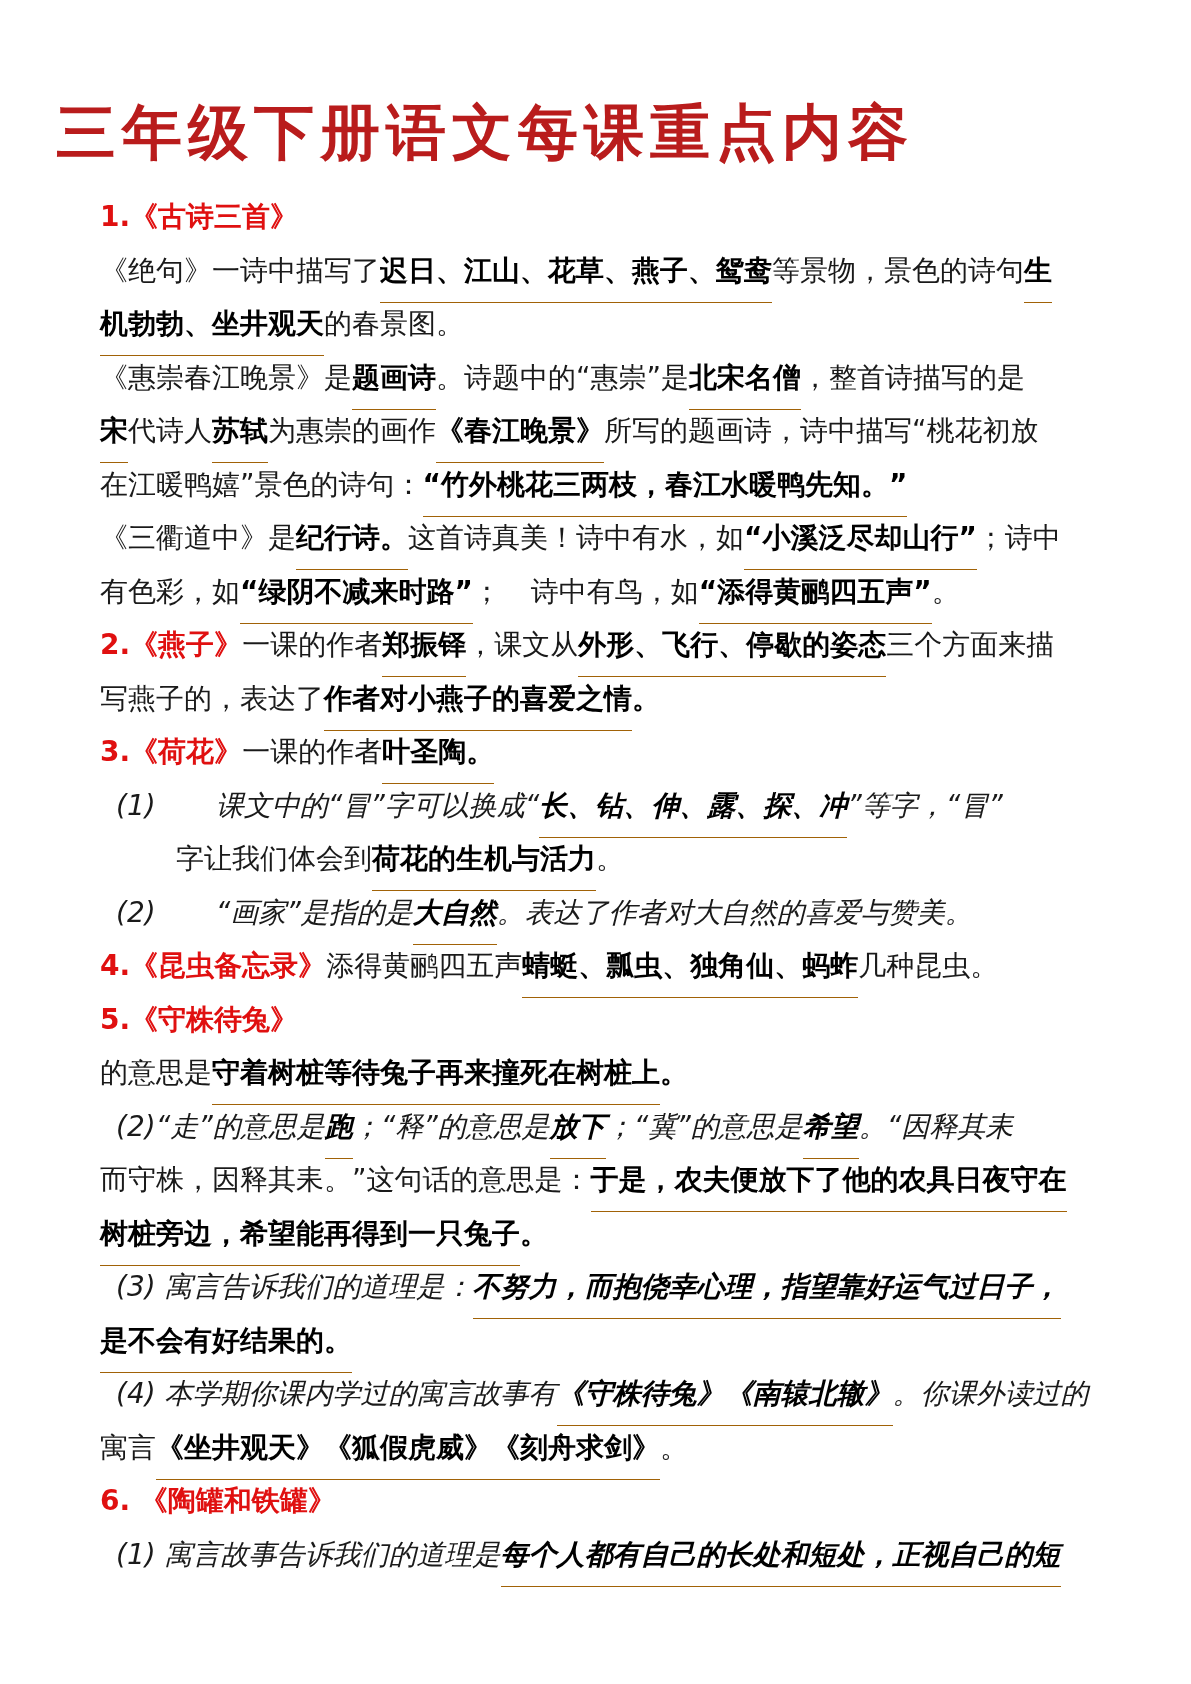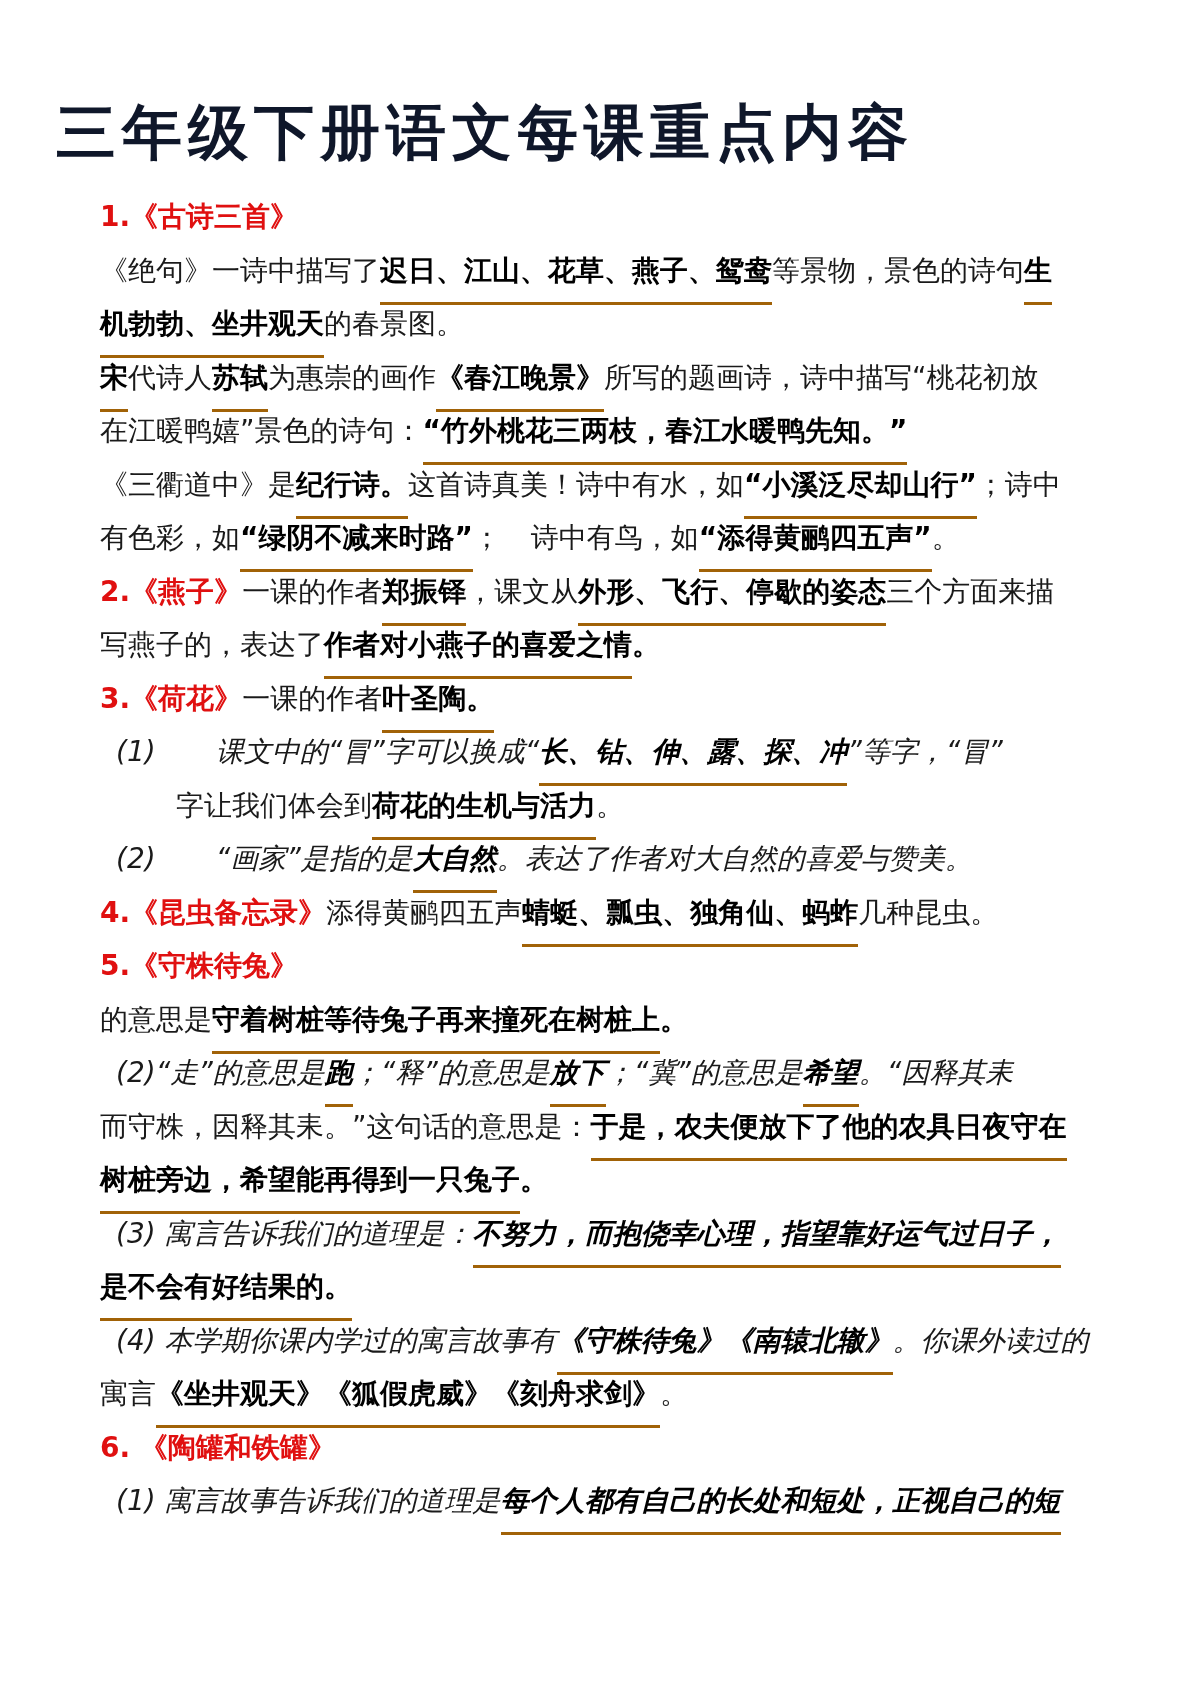--- a/index.html
+++ b/index.html
@@ -3,50 +3,53 @@
   <meta charset="utf-8">
   <style>
     html, body { margin: 0; padding: 0; background: #ffffff; }
     body {
       width: 1191px; height: 1684px; overflow: hidden; position: relative;
       font-family: "DejaVu Sans", "Liberation Sans", sans-serif;
       color: #1a1a1a;
     }
     .title {
       position: absolute; left: 0; top: 92px; width: 970px; text-align: center;
-      font-size: 60px; font-weight: bold; letter-spacing: 6px; color: #0f172a;
+      font-size: 60px; font-weight: bold; letter-spacing: 6px; color: #b91c1c;
       line-height: 80px;
     }
     .content {
       position: absolute; left: 100px; top: 190px; width: 1030px;
       font-size: 28px; line-height: 53.5px;
     }
     .line { white-space: nowrap; height: 53.5px; }
     .h { color: #e01010; font-weight: bold; }
     .b { font-weight: bold; color: #000; }
-    .u { border-bottom: 3px solid #a16207; padding-bottom: 15px; }
+    .u { border-bottom: 1px solid #a16207; padding-bottom: 15px; }
     .ind1 { padding-left: 16px; font-style: italic; }
     .ind2 { padding-left: 76px; }
     .gap { display: inline-block; width: 30px; }
   </style>
 </head>
 <body>
 
 <div class="title">三年级下册语文每课重点内容</div>
 
 <div class="content">
 
   <div class="line">
     <span class="h">1.《古诗三首》</span>
   </div>
   <div class="line">
     <span>《绝句》一诗中描写了</span><span class="b u">迟日、江山、花草、燕子、鸳鸯</span><span>等景物，景色的诗句</span><span class="b u">生</span>
   </div>
   <div class="line">
     <span class="b u">机勃勃、坐井观天</span><span>的春景图。</span>
+  </div>
+  <div class="line">
+    <span>《惠崇春江晚景》是</span><span class="b u">题画诗</span><span>。诗题中的“惠崇”是</span><span class="b u">北宋名僧</span><span>，整首诗描写的是</span>
   </div>
   <div class="line">
     <span class="b u">宋</span><span>代诗人</span><span class="b u">苏轼</span><span>为惠崇的画作</span><span class="b u">《春江晚景》</span><span>所写的题画诗，诗中描写“桃花初放</span>
   </div>
   <div class="line">
     <span>在江暖鸭嬉”景色的诗句：</span><span class="b u">“竹外桃花三两枝，春江水暖鸭先知。”</span>
   </div>
   <div class="line">
     <span>《三衢道中》是</span><span class="b u">纪行诗。</span><span>这首诗真美！诗中有水，如</span><span class="b u">“小溪泛尽却山行”</span><span>；诗中</span>
   </div>

